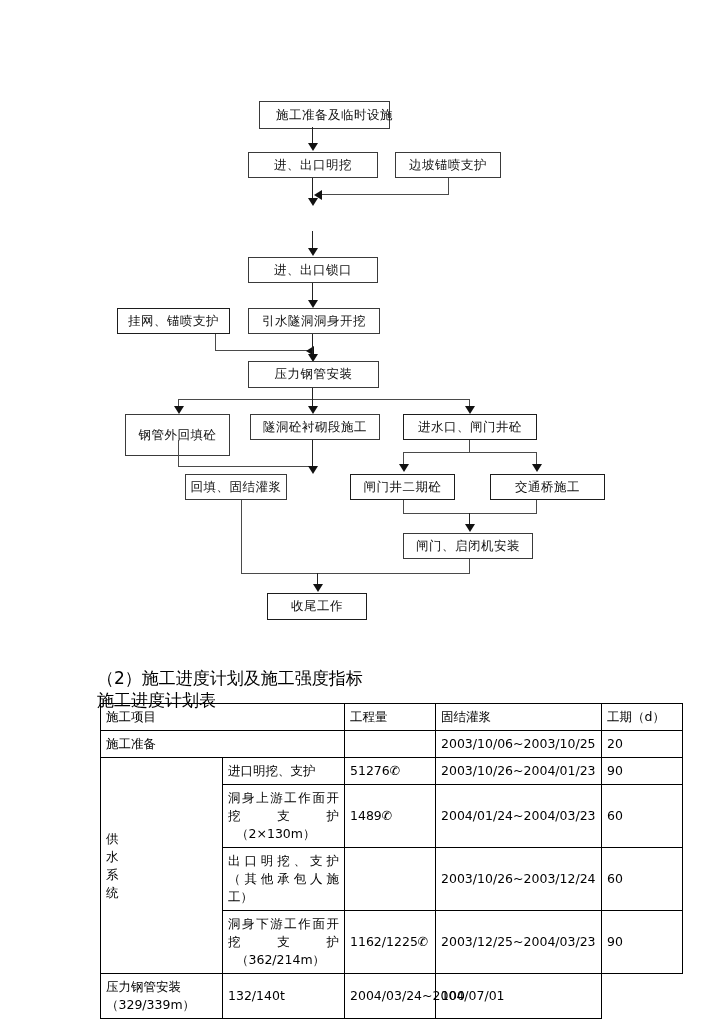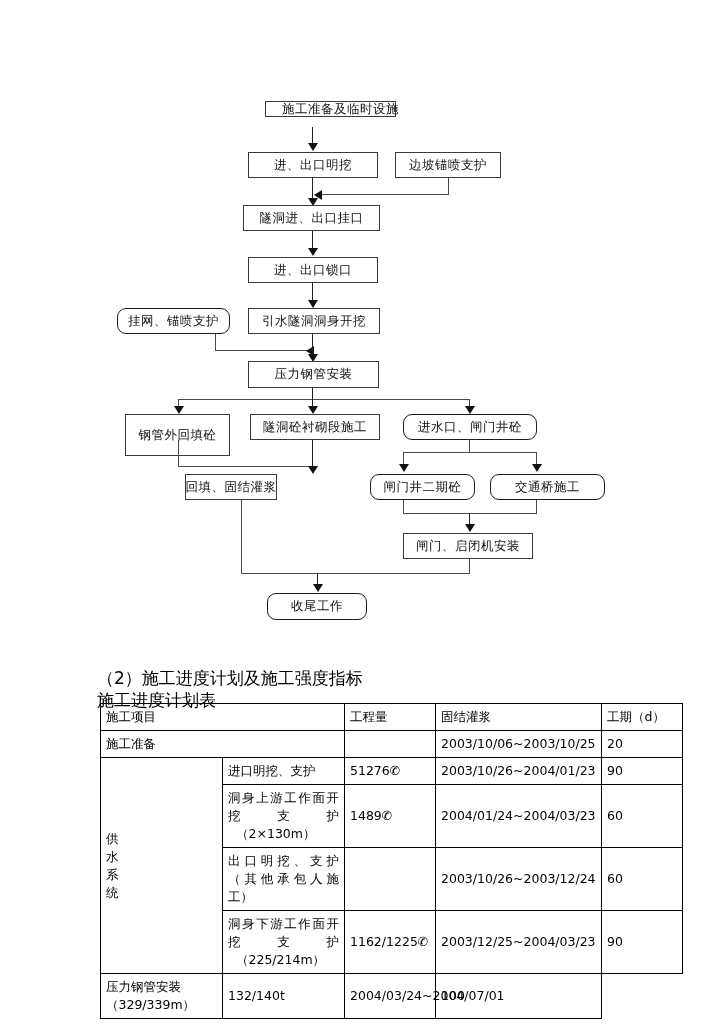--- a/index.html
+++ b/index.html
@@ -31,21 +31,21 @@
     box-sizing: border-box;
     display: flex;
     align-items: center;
     justify-content: center;
     font-size: 12.5px;
     line-height: 1;
     letter-spacing: 0.5px;
     white-space: nowrap;
     color: #111;
   }
-  .node.thick { border-color: #1d1d1d; border-radius: 9px; }
+  .node.thick { border-color: #1d1d1d; }
 
   .line {
     position: absolute;
     background: #4a4a4a;
   }
   .line.v { width: 1px; }
   .line.h { height: 1px; }
   .line.dark { background: #222; }
 
   .arrow {
@@ -121,42 +121,39 @@
     white-space: normal;
     padding-left: 8px;
   }
   .qty-unit { font-family: "DejaVu Sans", sans-serif; }
 </style>
 </head>
 <body>
 
 <div id="flowchart">
 
-  <div class="node" style="left:265px; top:101px; width:131px; height:16px;padding-left:20px;">
+  <div class="node" style="left:259px; top:101px; width:131px; height:28px;padding-left:20px;">
     <span>施工准备及临时设施</span>
   </div>
   <div class="line v dark" style="left:312px; top:127px; height:18px;"></div>
   <div class="arrow" style="left:308px; top:143px;"></div>
 
   <div class="node" style="left:248px; top:152px; width:130px; height:26px;">
     <span>进、出口明挖</span>
   </div>
   <div class="node" style="left:395px; top:152px; width:106px; height:26px;">
     <span>边坡锚喷支护</span>
   </div>
 
   <div class="line v" style="left:448px; top:178px; height:17px;"></div>
   <div class="line h" style="left:322px; top:194px; width:127px;"></div>
   <div class="arrow left" style="left:314px; top:190px;"></div>
   <div class="line v dark" style="left:312px; top:178px; height:24px;"></div>
   <div class="arrow" style="left:308px; top:198px;"></div>
 
-  <div class="node" style="left:243px; top:205px; width:137px; height:26px;">
-    <span>隧洞进、出口挂口</span>
-  </div>
   <div class="line v dark" style="left:312px; top:231px; height:20px;"></div>
   <div class="arrow" style="left:308px; top:248px;"></div>
 
   <div class="node" style="left:248px; top:257px; width:130px; height:26px;">
     <span>进、出口锁口</span>
   </div>
   <div class="line v dark" style="left:312px; top:283px; height:22px;"></div>
   <div class="arrow" style="left:308px; top:300px;"></div>
 
   <div class="node thick" style="left:117px; top:308px; width:113px; height:26px;">
@@ -200,24 +197,24 @@
   <div class="line v dark" style="left:312px; top:440px; height:30px;"></div>
   <div class="arrow" style="left:308px; top:466px;"></div>
 
   <div class="line v" style="left:469px; top:440px; height:13px;"></div>
   <div class="line h" style="left:403px; top:452px; width:133px;"></div>
   <div class="line v" style="left:403px; top:452px; height:13px;"></div>
   <div class="arrow" style="left:399px; top:464px;"></div>
   <div class="line v" style="left:536px; top:452px; height:13px;"></div>
   <div class="arrow" style="left:532px; top:464px;"></div>
 
-  <div class="node" style="left:185px; top:474px; width:92px; height:26px;">
+  <div class="node" style="left:185px; top:474px; width:102px; height:26px;">
     <span>回填、固结灌浆</span>
   </div>
-  <div class="node thick" style="left:350px; top:474px; width:105px; height:26px;margin-left:20px;">
+  <div class="node thick" style="left:350px; top:474px; width:105px; height:26px;">
     <span>闸门井二期砼</span>
   </div>
   <div class="node thick" style="left:490px; top:474px; width:115px; height:26px;">
     <span>交通桥施工</span>
   </div>
 
   <div class="line v" style="left:403px; top:500px; height:14px;"></div>
   <div class="line v" style="left:536px; top:500px; height:14px;"></div>
   <div class="line h" style="left:403px; top:513px; width:134px;"></div>
   <div class="line v dark" style="left:469px; top:513px; height:14px;"></div>
@@ -288,21 +285,21 @@
         <span>工）</span>
       </td>
       <td></td>
       <td>2003/10/26~2003/12/24</td>
       <td>60</td>
     </tr>
 
     <tr>
       <td class="cell-indent">
         <span class="justify-text">洞身下游工作面开挖支护</span>
-        <span class="sub-line">（225/214m）</span>
+        <span class="sub-line">（362/214m）</span>
       </td>
       <td><span>1162/1225</span><span class="qty-unit">✆</span></td>
       <td>2003/12/25~2004/03/23</td>
       <td>90</td>
     </tr>
 
     <tr>
       <td class="cell-indent">压力钢管安装（329/339m）</td>
       <td>132/140t</td>
       <td>2004/03/24~2004/07/01</td>

